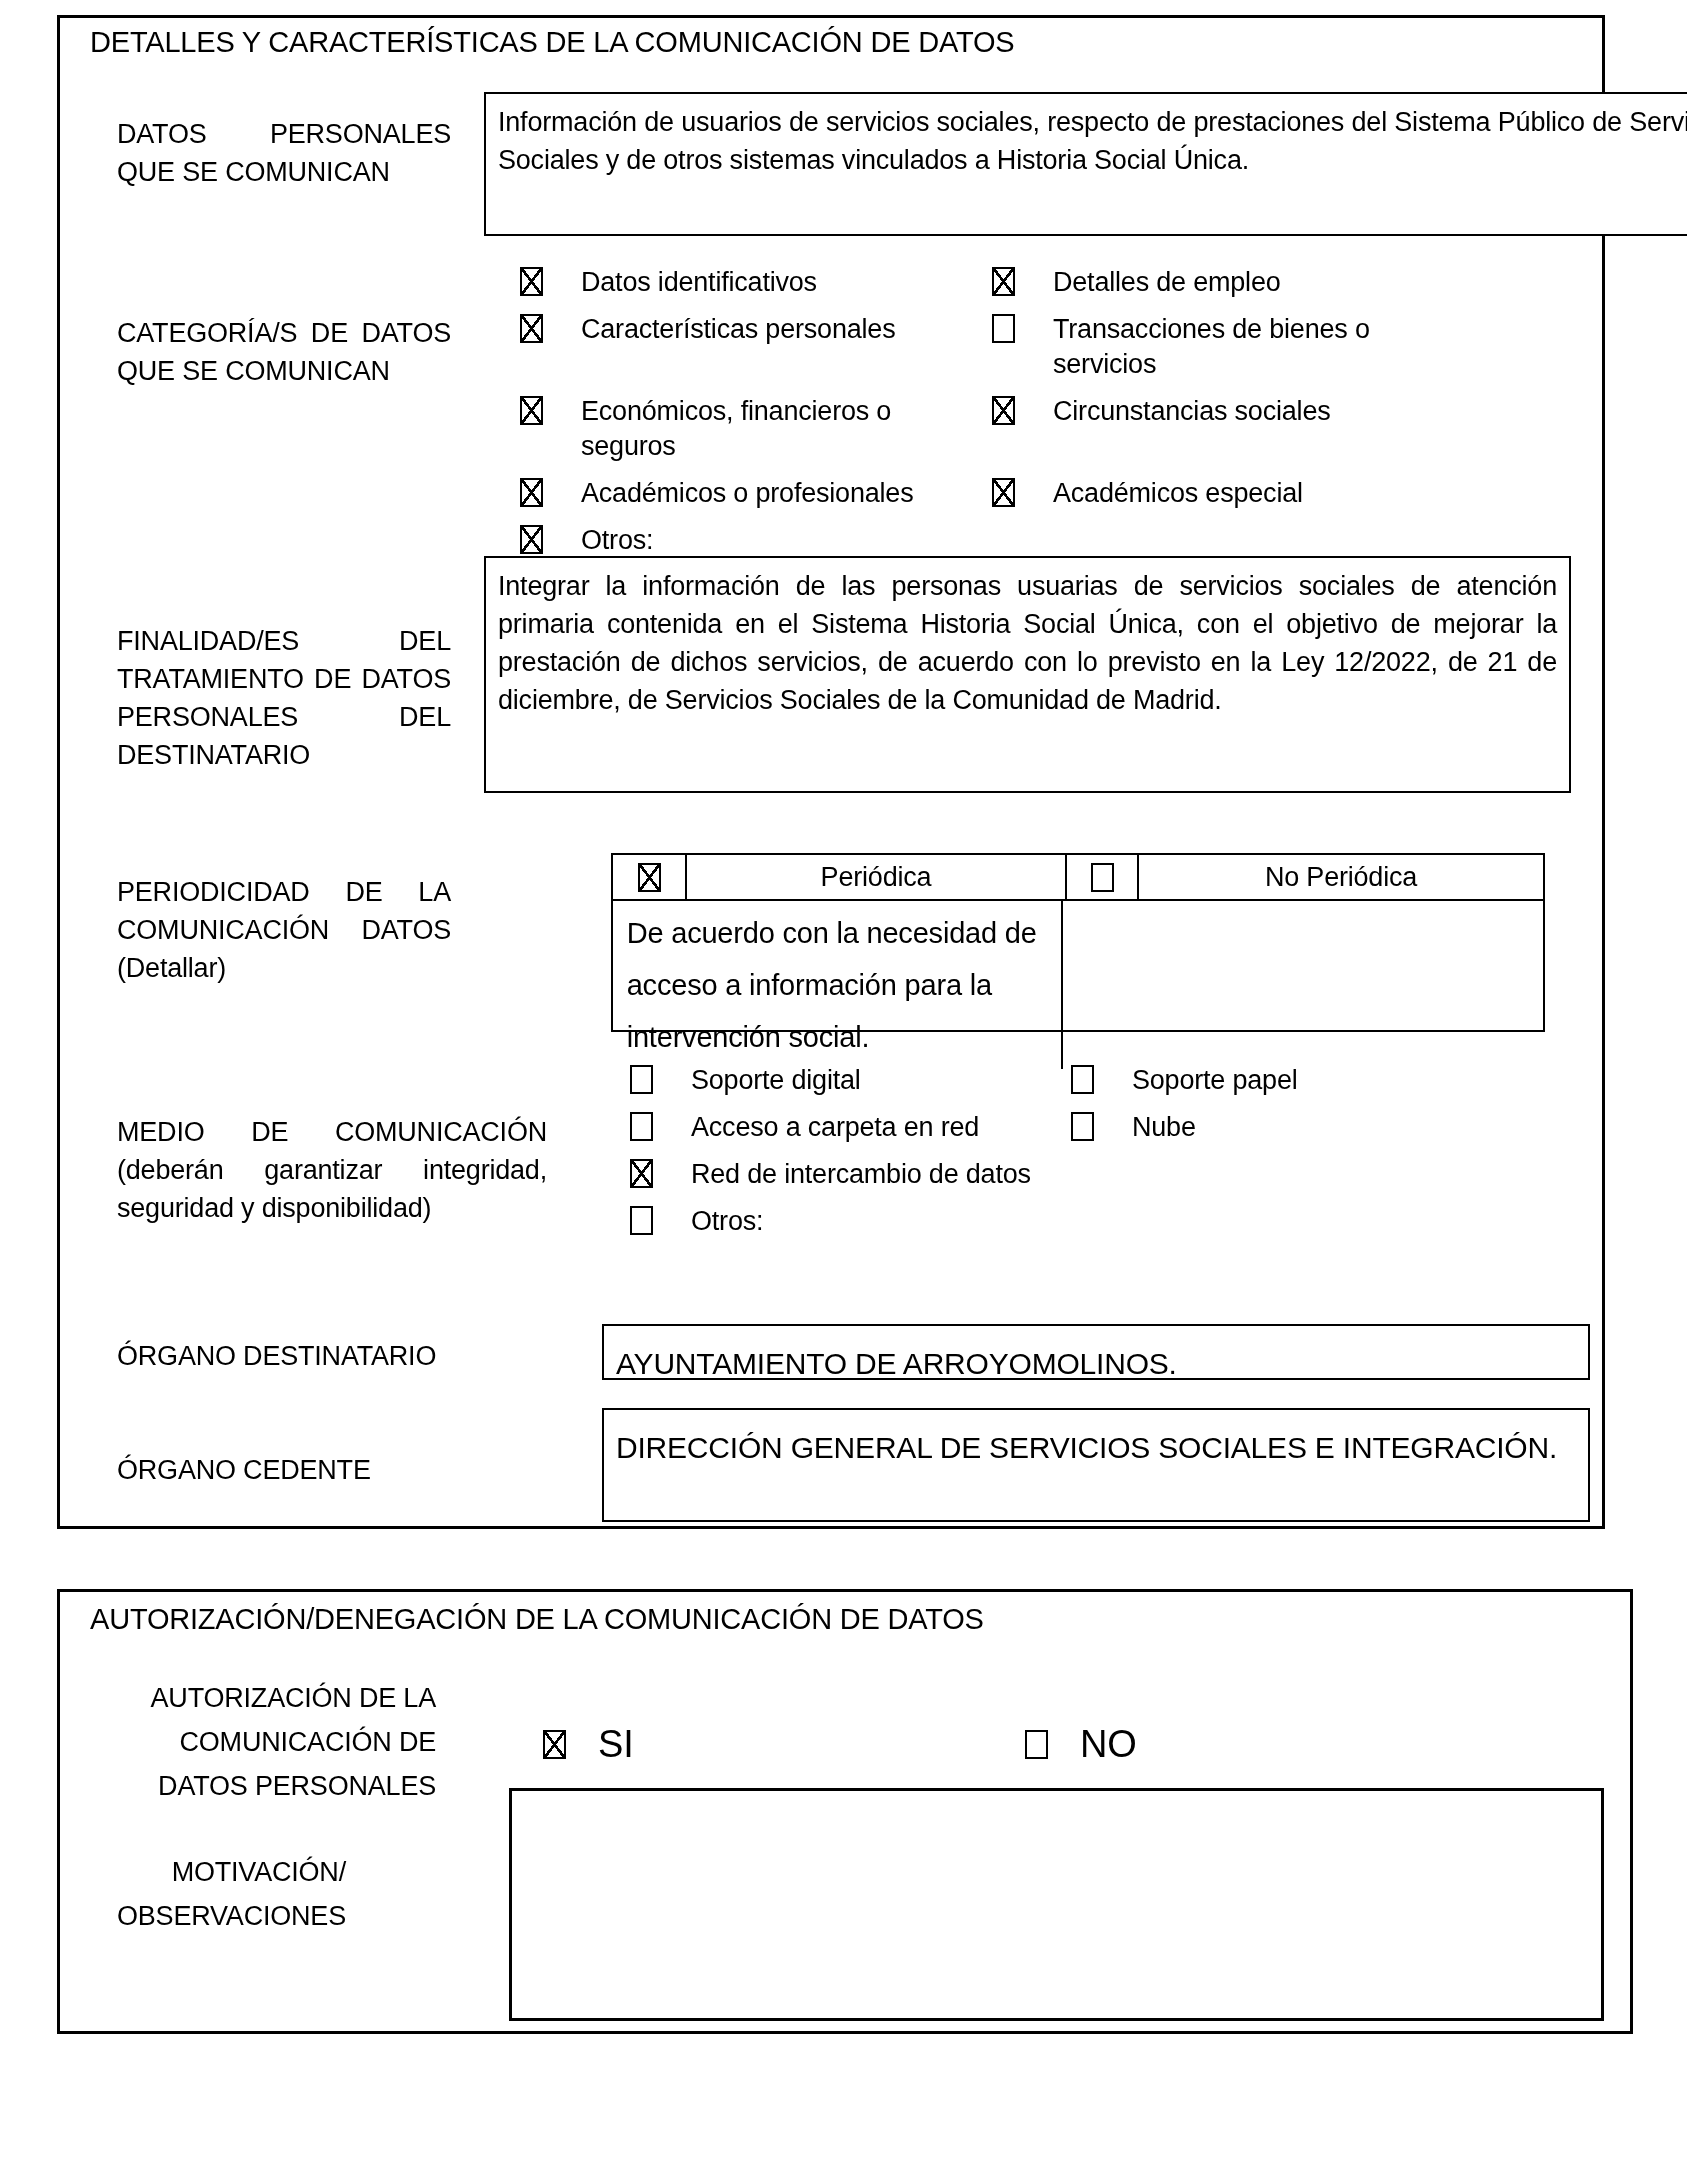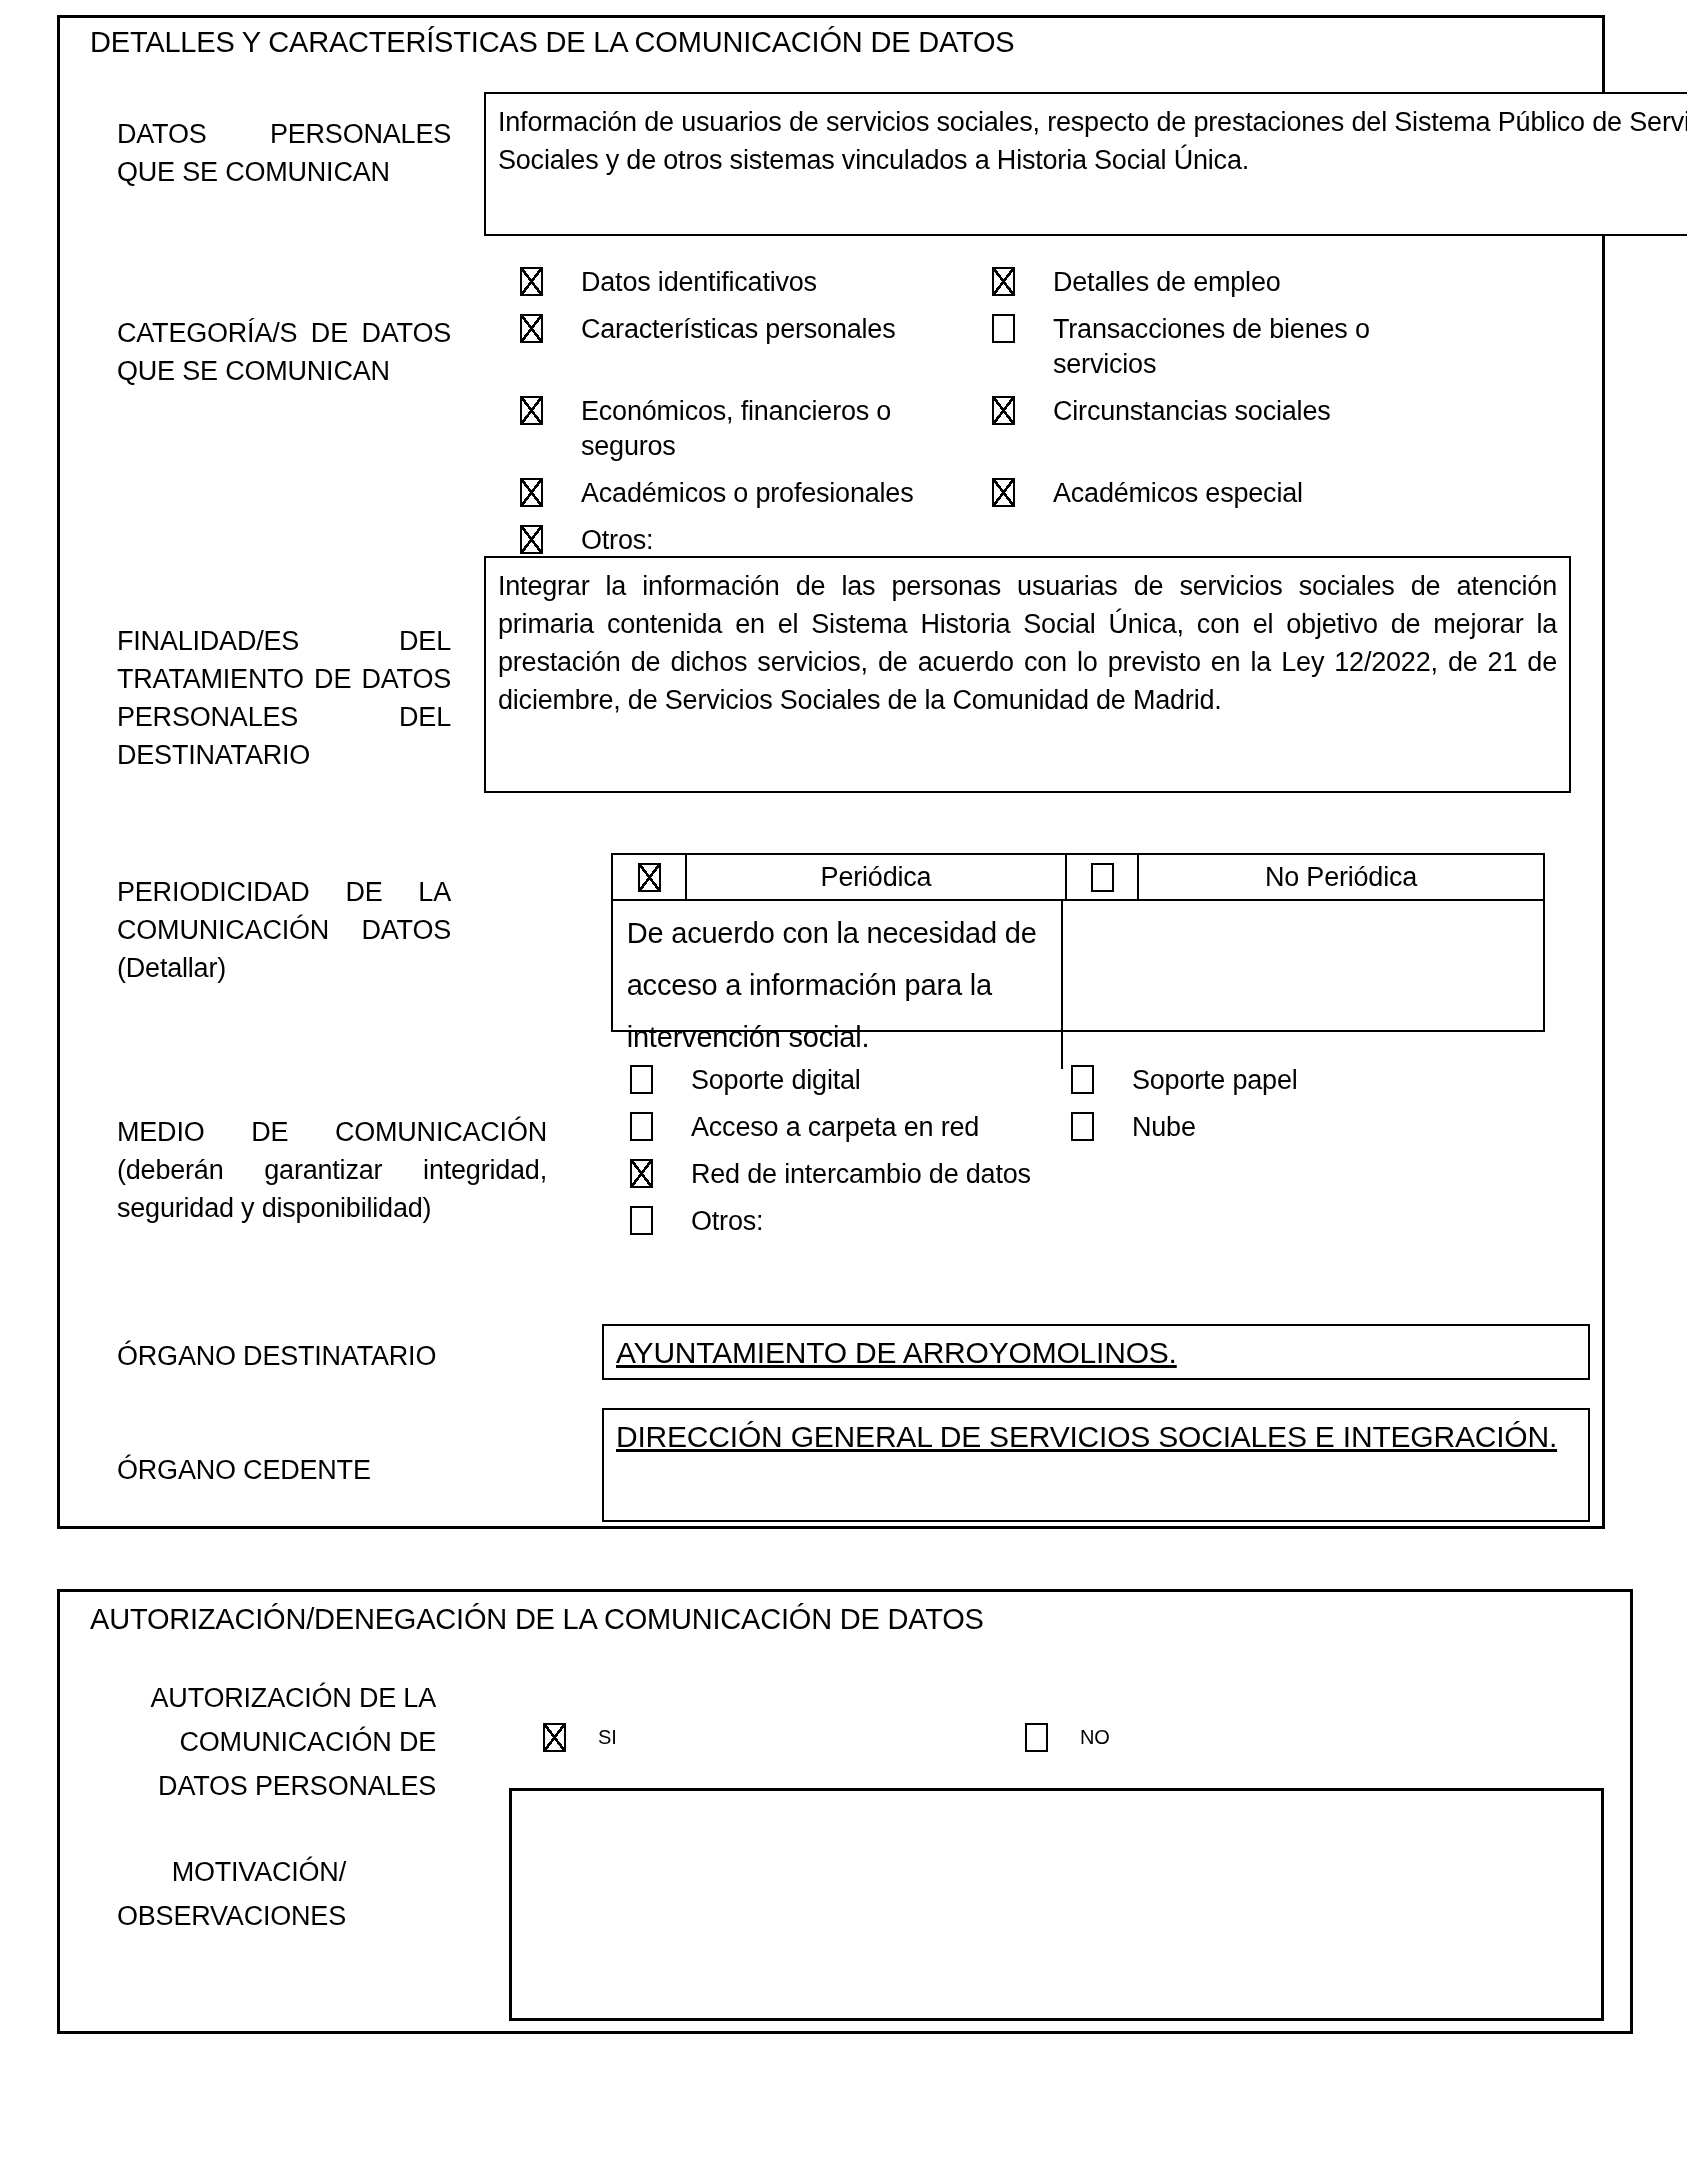--- a/index.html
+++ b/index.html
@@ -6,21 +6,21 @@
   .page{position:relative;width:1688px;height:2183px;background:#fff;color:#000;
         font-family:"Liberation Sans","DejaVu Sans",sans-serif;letter-spacing:-0.2px;}
   .outer-box{position:absolute;border:3.8px solid #000;background:#fff;box-sizing:border-box;}
   #box1{left:57px;top:15px;width:1548px;height:1514px;}
   #box2{left:57px;top:1589px;width:1576px;height:445px;text-align:right;}
   .sec-title{position:absolute;left:30px;top:6px;font-size:29px;line-height:36px;white-space:nowrap;}
   .flabel{position:absolute;left:57px;width:334px;font-size:27px;line-height:38px;text-align:justify;}
   .flabel-wide{width:430px;}
   .vbox{position:absolute;border:2.3px solid #000;box-sizing:border-box;background:#fff;}
   .vtext{padding:9px 12px;font-size:27px;line-height:38px;text-align:justify;}
-  .captext{padding:6px 12px;font-size:30px;line-height:41px;text-decoration:underline;}
+  .captext{padding:17px 12px;font-size:30px;line-height:41px;}
   .capjust{text-align:justify;}
   
   .cb{display:inline-block;position:relative;width:23px;height:29px;border:2.3px solid #000;
       box-sizing:border-box;background:#fff;vertical-align:top;}
   .cb.checked{background-image:
      linear-gradient(to top right, transparent 45.5%, #000 45.5%, #000 54.5%, transparent 54.5%),
      linear-gradient(to bottom right, transparent 45.5%, #000 45.5%, #000 54.5%, transparent 54.5%);}
   
   .cgrid{position:absolute;display:grid;row-gap:12px;}
   #cat-grid{left:460px;top:247px;grid-template-columns:61px 411px 61px 395px;}
@@ -35,21 +35,21 @@
   .pcb{width:72px;display:flex;justify-content:center;align-items:center;align-self:stretch;}
   .pcb2{width:70px;border-left:2.3px solid #000;}
   .phead{font-size:27px;text-align:center;}
   .phead1{width:378px;border-left:2.3px solid #000;align-self:stretch;display:flex;align-items:center;justify-content:center;}
   .phead2{flex:1;border-left:2.3px solid #000;align-self:stretch;display:flex;align-items:center;justify-content:center;}
   .pdetail{width:450px;border-right:2.3px solid #000;box-sizing:border-box;
            padding:6px 13.7px;font-size:29px;line-height:52px;}
   .pempty{flex:1;}
   
   .auth-label{position:absolute;left:57px;top:84px;width:319px;font-size:27px;line-height:44px;}
-  .sino{position:absolute;top:131px;display:flex;align-items:center;gap:32px;font-size:20px;}
+  .sino{position:absolute;top:131px;display:flex;align-items:center;gap:32px;font-size:38px;}
   #si-item{left:483px;}
   #no-item{left:965px;}
   .mot-label{position:absolute;left:57px;top:258px;font-size:27px;line-height:44px;white-space:pre-line;}
   #mot-box{left:449px;top:196px;width:1095px;height:233px;border:3px solid #000;}
 </style>
 </head>
 <body>
 
 <div class="page">
 

